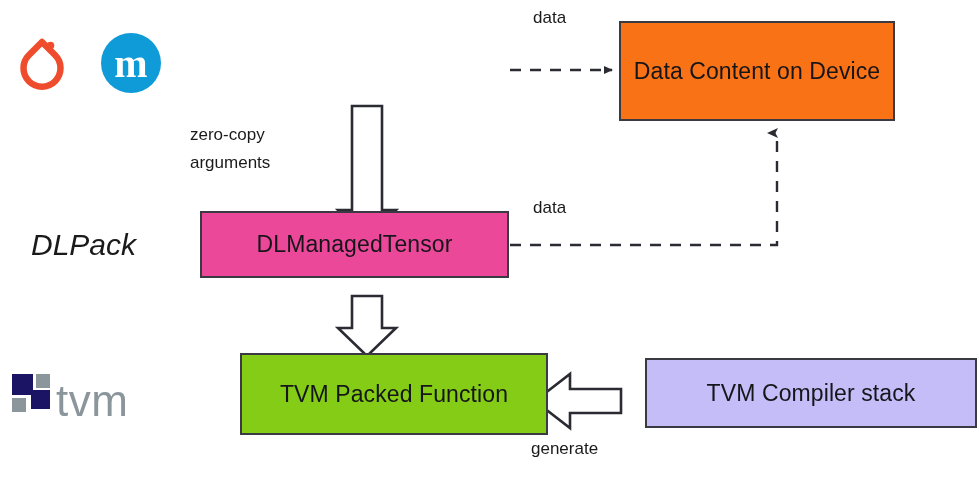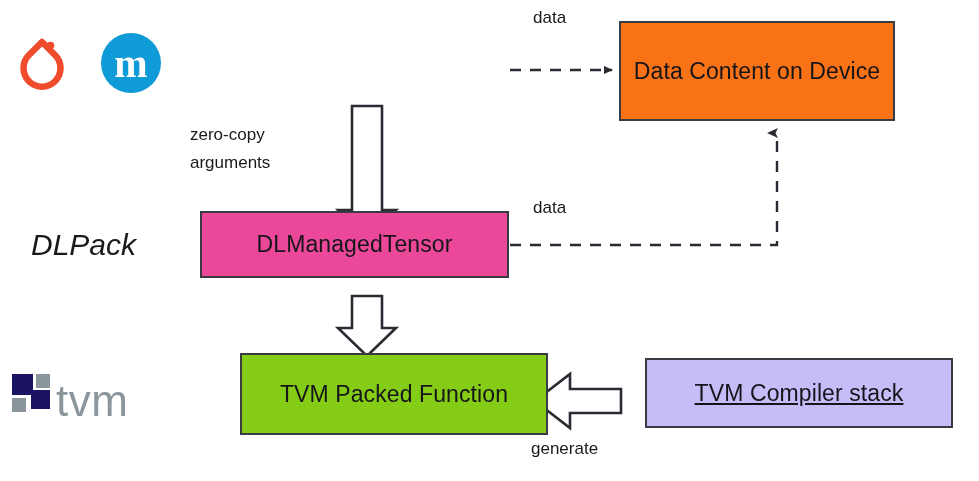--- a/index.html
+++ b/index.html
@@ -42,23 +42,22 @@
   #box-tvm-packed-function {
     left: 200px; top: 353px; width: 308px; height: 82px;
     background: #84cc16;
     margin-left: 40px;
   }
   #box-data-content-on-device {
     left: 619px; top: 21px; width: 276px; height: 100px;
     background: #f97316;
   }
   #box-tvm-compiler-stack {
-    left: 645px; top: 358px; width: 308px; height: 70px;
+    left: 645px; top: 358px; width: 332px; height: 70px;
     background: #c4bdf8;
-    text-decoration: underline;
   }
   .edge-label {
     position: absolute;
     color: #1a1a1a;
     font-size: 17px;
     line-height: 28px;
     white-space: pre-line;
   }
   #label-data-top      { left: 533px; top: 4px; }
   #label-data-mid      { left: 533px; top: 194px; }

